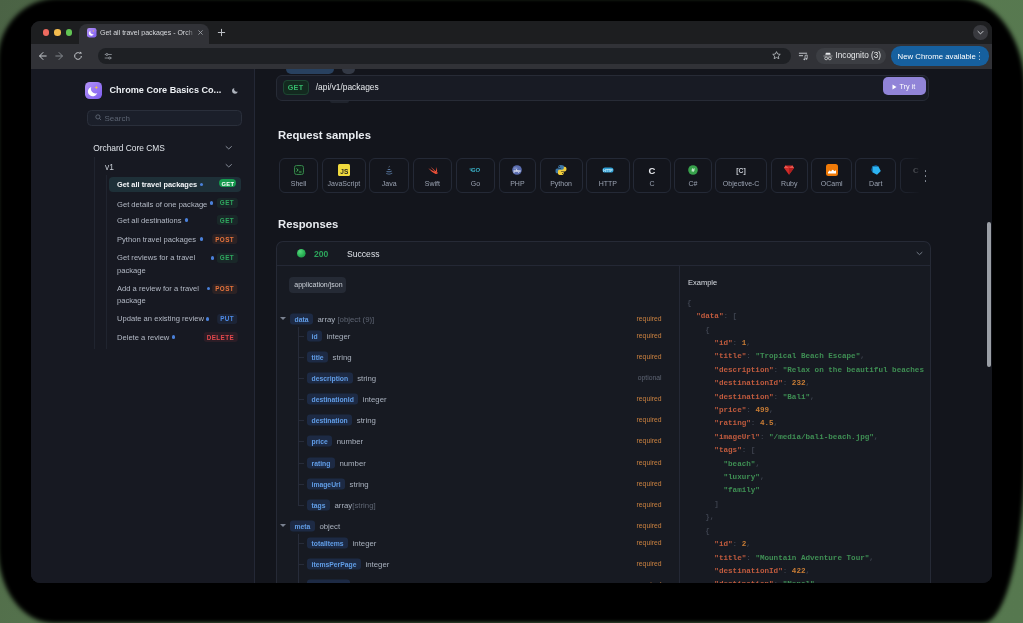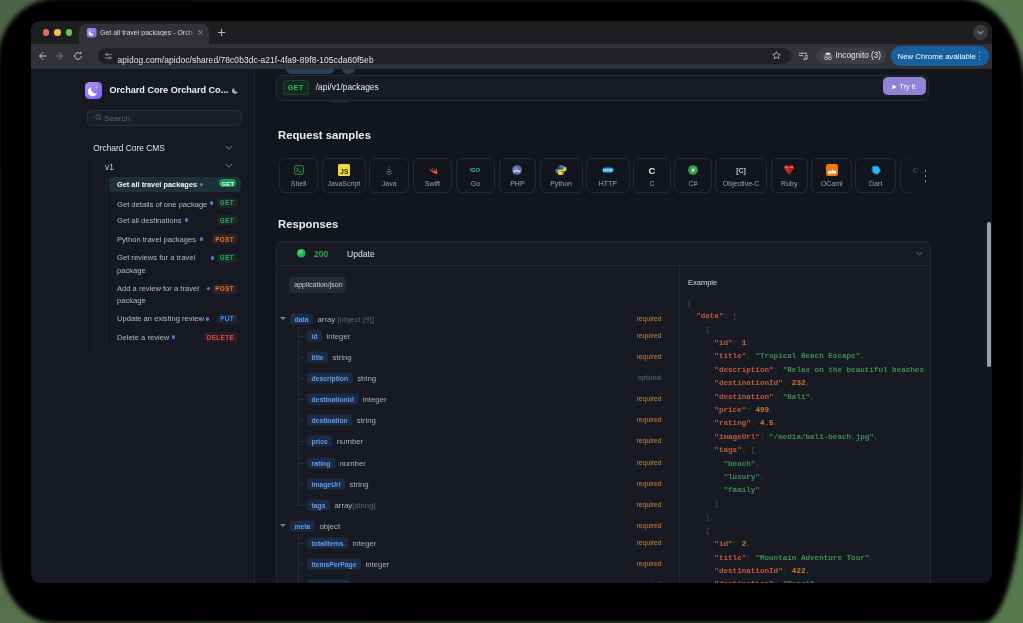--- a/index.html
+++ b/index.html
@@ -84,21 +84,20 @@
         <path d="M8.2 0.6l.4 2.6 2.5-.6z" fill="#c9ccd1"></path>
       </svg>
 <div class="omni"></div>
 <svg class="abs" style="left:73px;top:7.8px" width="8.5" height="8.5" viewBox="0 0 12 12">
         <g stroke="#9aa0a6" stroke-width="1.1" fill="none">
           <path d="M1 3.5h10M1 8.5h10"></path>
           <circle cx="4" cy="3.5" r="1.5" fill="#313237"></circle>
           <circle cx="8" cy="8.5" r="1.5" fill="#313237"></circle>
         </g>
       </svg>
-<div class="abs" style="left:86.5px;top:10.8px;font-size:8.4px;color:#e7e9eb;letter-spacing:.1px">apidog.com/apidoc/shared/78c0b3dc-a21f-4fa9-89f8-105cda60f5eb</div>
 <svg class="abs" style="left:740px;top:6px" width="11" height="11" viewBox="0 0 24 24">
         <path d="M12 3.6l2.5 5.2 5.7.7-4.2 3.9 1.1 5.6L12 16.2 6.9 19l1.1-5.6-4.2-3.9 5.7-.7z" fill="none" stroke="#c3c7cc" stroke-width="1.7"></path>
       </svg>
 <svg class="abs" style="left:767px;top:7.5px" width="10" height="9" viewBox="0 0 12 11">
         <g stroke="#c3c7cc" stroke-width="1.2" fill="none">
           <path d="M1 1.5h10M1 4.5h5"></path>
         </g>
         <path d="M8.5 4.2v4.4M8.5 4.2l2.6-.6v4.4" stroke="#c3c7cc" stroke-width="1" fill="none"></path>
         <circle cx="7.6" cy="8.9" r="1.1" fill="#c3c7cc"></circle>
         <circle cx="10.2" cy="8.3" r="1.1" fill="#c3c7cc"></circle>
@@ -118,21 +117,21 @@
 </div>
 
 <div class="page">
 <div class="sb"></div>
 
 <svg class="abs" style="left:53.5px;top:13px" width="17" height="17" viewBox="0 0 20 20">
         <rect width="20" height="20" rx="5.5" fill="url(#pg)"></rect>
         <path d="M14.4 12.8a5.2 5.2 0 0 1-6.9-7 5.6 5.6 0 1 0 6.9 7z" fill="#fff"></path>
         <path d="M13.3 4l.65 1.75L15.7 6.4l-1.75.65L13.3 8.8l-.65-1.75-1.75-.65 1.75-.65z" fill="#f6c344"></path>
       </svg>
-<div class="abs" style="left:78.5px;top:16px;font-size:9.1px;font-weight:bold;color:#edf0f4">Orchard Core Orchard Co...</div>
+<div class="abs" style="left:78.5px;top:16px;font-size:9.1px;font-weight:bold;color:#edf0f4">Chrome Core Basics Co...</div>
 <svg class="abs" style="left:200px;top:17px" width="9" height="9" viewBox="0 0 20 20">
         <path d="M15.2 12.2A6 6 0 0 1 7.3 4.3a6.6 6.6 0 1 0 7.9 7.9z" fill="#aeb3bd"></path>
       </svg>
 <div class="abs" style="left:56px;top:41.9px;width:152.5px;height:13.5px;border:1px solid #2a2f3b;border-radius:4.5px;background:#1b1f2a"></div>
 <svg class="abs" style="left:63.5px;top:45.7px" width="7" height="7" viewBox="0 0 12 12">
         <circle cx="5" cy="5" r="3.6" stroke="#6b7381" stroke-width="1.3" fill="none"></circle>
         <path d="M7.8 7.8l2.6 2.6" stroke="#6b7381" stroke-width="1.3"></path>
       </svg>
 <div class="abs" style="left:73.5px;top:45px;font-size:8px;color:#5c6472">Search</div>
 <div class="abs" style="left:62.2px;top:74.5px;font-size:8.4px;font-weight:normal;color:#e0e4ea">Orchard Core CMS</div>
@@ -305,21 +304,21 @@
           <defs>
             <radialGradient id="gd" cx=".35" cy=".3" r=".9">
               <stop offset="0" stop-color="#55d97c"></stop>
               <stop offset=".6" stop-color="#27ae53"></stop>
               <stop offset="1" stop-color="#188a3f"></stop>
             </radialGradient>
           </defs>
           <circle cx="5" cy="5" r="5" fill="url(#gd)"></circle>
         </svg>
 <div class="abs" style="left:37.5px;top:6.7px;font-size:8.6px;font-weight:bold;color:#2ca45b">200</div>
-<div class="abs" style="left:70.5px;top:6.7px;font-size:8.6px;color:#dfe3e9">Update</div>
+<div class="abs" style="left:70.5px;top:6.7px;font-size:8.6px;color:#dfe3e9">Success</div>
 <svg class="abs" style="left:639px;top:9px" width="7" height="5" viewBox="0 0 10 6">
           <path d="M1 1l4 3.6L9 1" stroke="#7d8491" stroke-width="1.3" fill="none"></path>
         </svg>
 <div class="abs" style="left:12.8px;top:35.3px;width:57px;height:15.3px;background:#252a35;border-radius:4px"></div>
 <div class="abs" style="left:17.8px;top:39.4px;font-size:7px;color:#ced3db">application/json</div>
 <div class="abs" style="left:402.5px;top:22.5px;width:1px;height:319.5px;background:#242835"></div>
 <div class="abs" style="left:21px;top:84.7px;width:1px;height:178.2px;background:#272c3a"></div>
 <div class="abs" style="left:21px;top:291.7px;width:1px;height:49px;background:#272c3a"></div>
 <div class="abs" style="left:21px;top:93.6px;width:6px;height:1px;background:#272c3a"></div>
 <div class="abs" style="left:21px;top:114.6px;width:6px;height:1px;background:#272c3a"></div>

